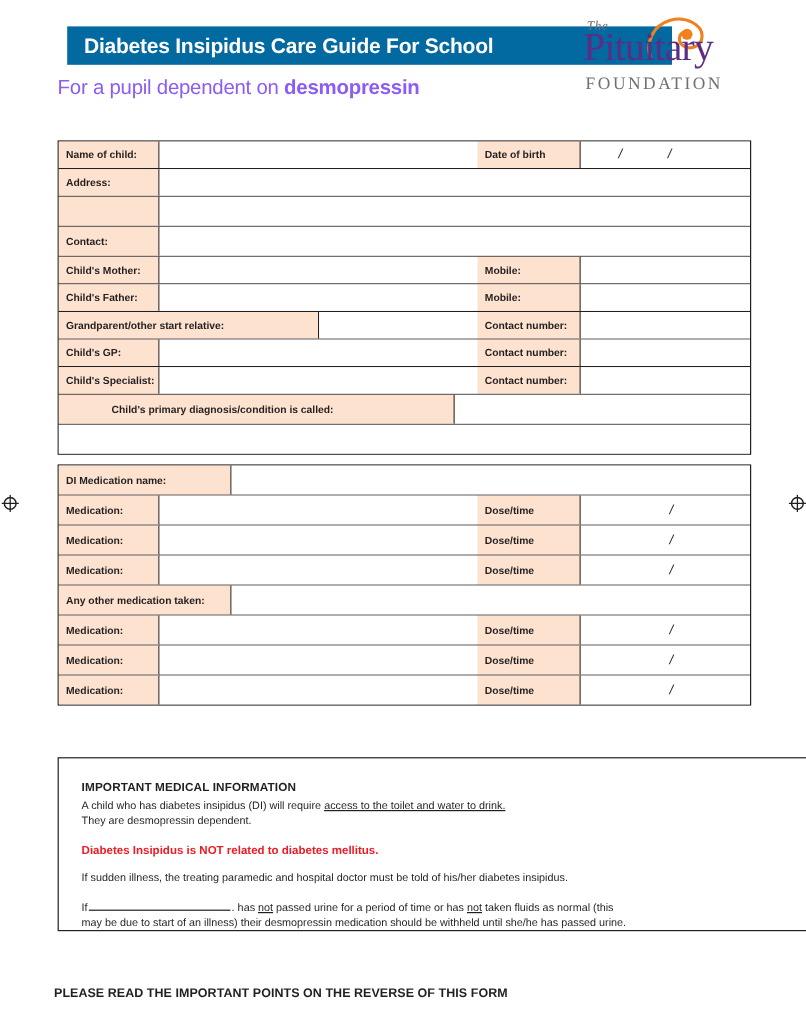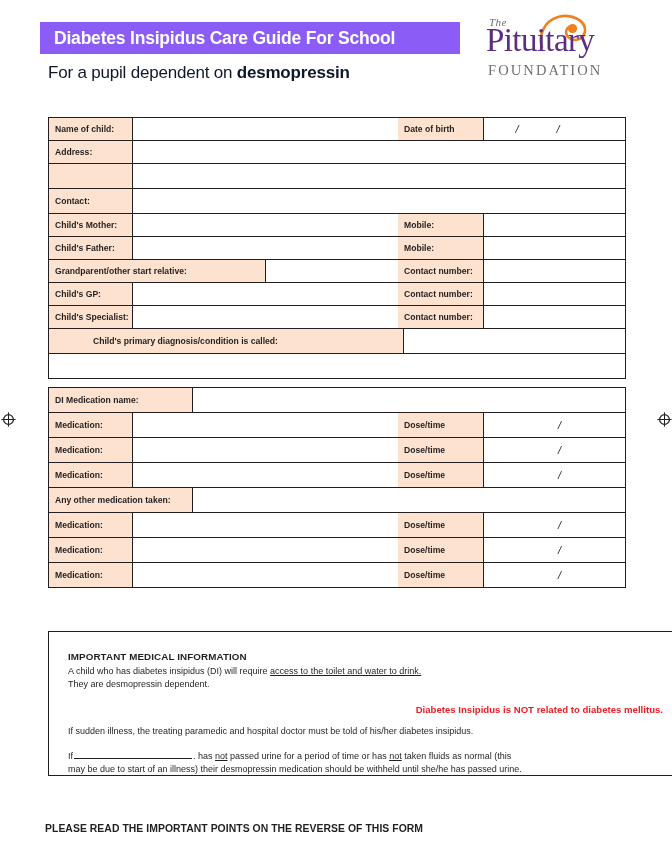--- a/index.html
+++ b/index.html
@@ -28,42 +28,42 @@
 
   
   .header {
     position: absolute;
     left: 0; top: 0;
     width: 672px;
     height: 108px;
   }
   .title-bar {
     position: absolute;
-    left: 40px;
+    left: 56px;
     top: 22px;
-    width: 420px;
+    width: 504px;
     height: 32px;
-    background: #8b5cf6;
+    background: #0369a1;
     display: flex;
     align-items: center;
   }
   .title-bar span {
     color: #ffffff;
     font-size: 17.5px;
     font-weight: bold;
     letter-spacing: -0.2px;
     padding-left: 14px;
     white-space: nowrap;
   }
   .subtitle {
     position: absolute;
     left: 48px;
     top: 63px;
     font-size: 17px;
-    color: #0f172a;
+    color: #8b5cf6;
     white-space: nowrap;
     letter-spacing: -0.2px;
   }
   .subtitle b { font-weight: bold; }
 
   
   .logo {
     position: absolute;
     left: 484px;
     top: 14px;
@@ -137,21 +137,21 @@
     background: #FCE2CF;
     font-weight: bold;
     border-right: 1px solid #231f20;
   }
   .val { background: #ffffff; }
 
   
   .w-lbl   { width: 84px; }
   .w-lbl2  { width: 144px; }
   .w-lbl3  { width: 217px; }
-  .w-lbl4  { width: 355px; padding-left: 44px; }
+  .w-lbl4  { width: 330px; padding-left: 44px; }
   .w-mid   { width: 265px; }
   .w-mid3  { width: 132px; }
   .w-rlbl  { width: 86px; }
   .w-rval  { flex: 1; }
   .w-rest  { flex: 1; }
   .dob-slashes {
     flex: 1;
     display: flex;
     align-items: center;
     justify-content: center;
@@ -192,21 +192,20 @@
     margin-bottom: 1px;
   }
   .info-line { white-space: nowrap; }
   .info-red {
     color: #ED1C24;
     font-weight: bold;
     font-size: 9.6px;
     margin-top: 11px;
     margin-bottom: 9px;
     white-space: nowrap;
-    text-align: right;
   }
   .info-para { margin-top: 11px; }
   .u { text-decoration: underline; }
   .blankline {
     display: inline-block;
     border-bottom: 1px solid #231f20;
     width: 118px;
     height: 7px;
     margin: 0 1px;
   }

